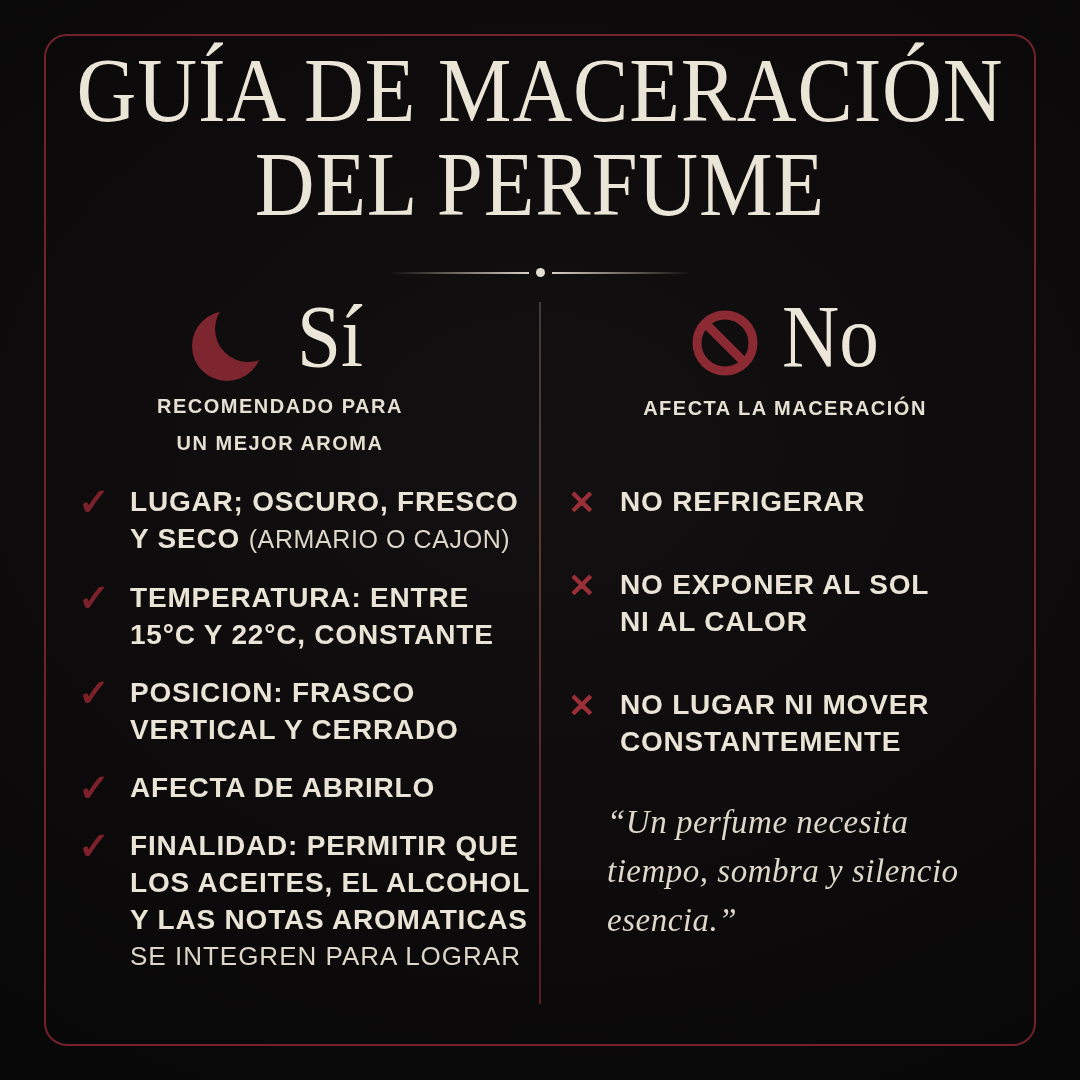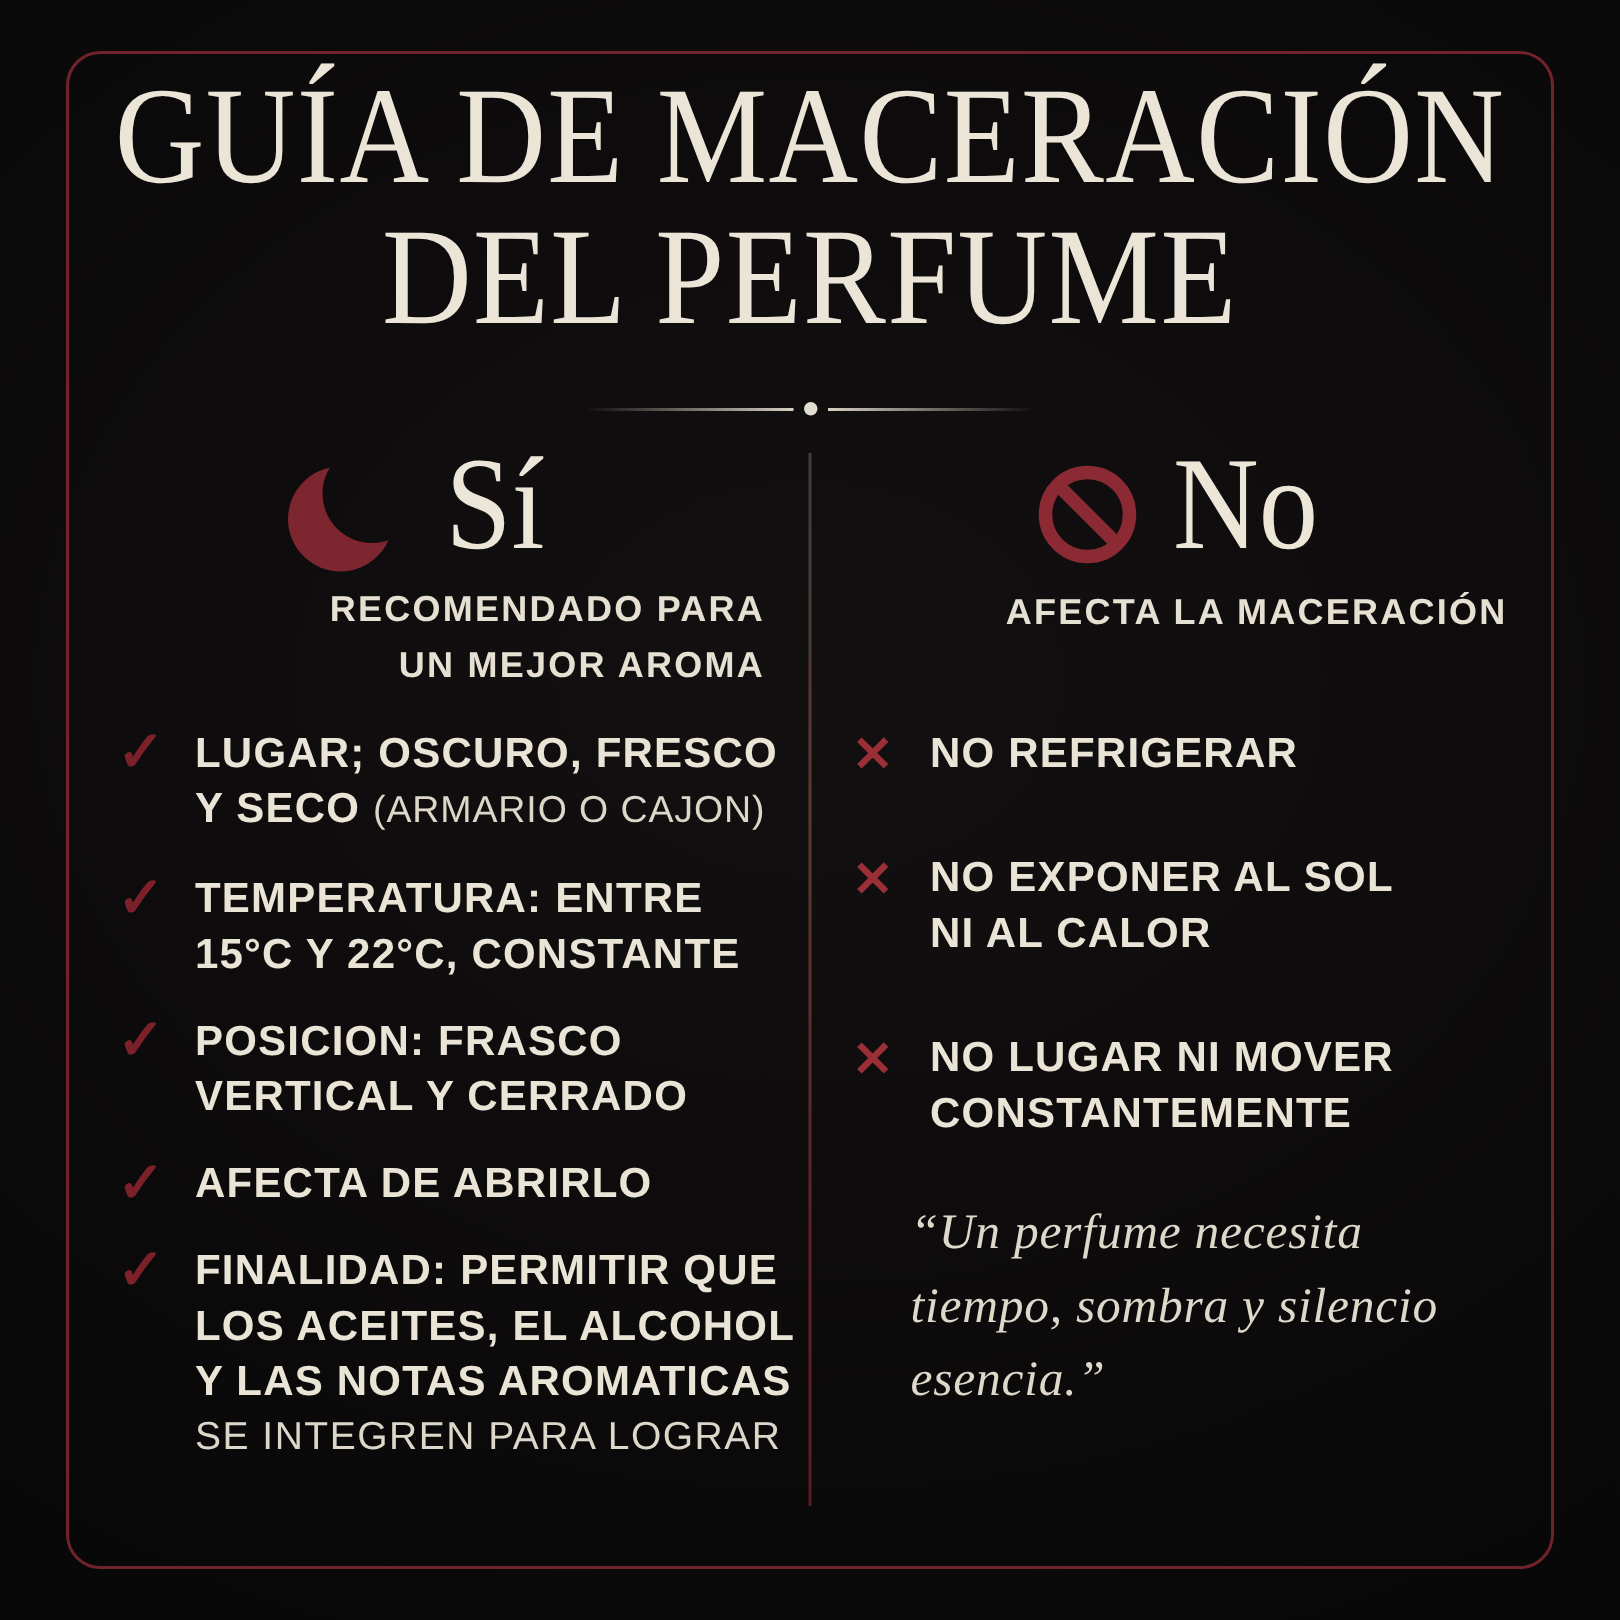--- a/index.html
+++ b/index.html
@@ -30,22 +30,22 @@
   .col-header.no{left:570px;width:440px;}
   .col-heading{
     font-family:"Liberation Serif", serif;font-size:88px;color:#ece6d8;font-weight:400;
     display:inline-block;transform:scaleX(0.9);transform-origin:left center;line-height:1;
     position:relative;top:-6px;
   }
   .hdr-icon{flex:0 0 auto;}
   .col-header.yes .hdr-icon{margin-right:24px;}
   .col-header.no .hdr-icon{margin-right:22px;}
   .subtitle{
-    position:absolute;text-align:right;color:#e6e0d2;
-    font-size:24px;font-weight:bold;letter-spacing:1.5px;line-height:37px;
+    position:absolute;text-align:center;color:#e6e0d2;
+    font-size:20px;font-weight:bold;letter-spacing:1.5px;line-height:37px;
   }
   .subtitle.yes{left:50px;width:460px;top:388px;}
   .subtitle.no{left:565px;width:440px;top:390px;}
   .list{position:absolute;display:flex;flex-direction:column;}
   .list.yes{left:78px;top:483px;width:455px;gap:21px;}
   .list.no{left:568px;top:483px;width:460px;gap:46px;}
   .item{display:flex;align-items:flex-start;}
   .mark{
     flex:0 0 52px;font-size:38px;font-weight:bold;line-height:37px;
     position:relative;top:1px;

